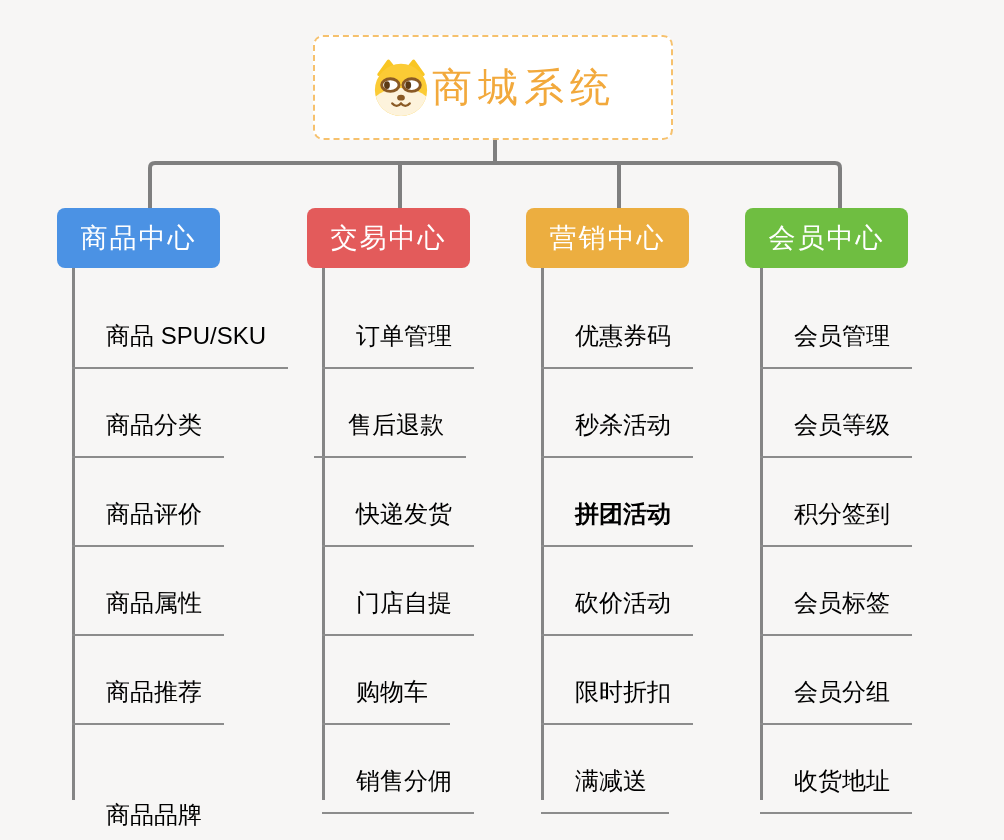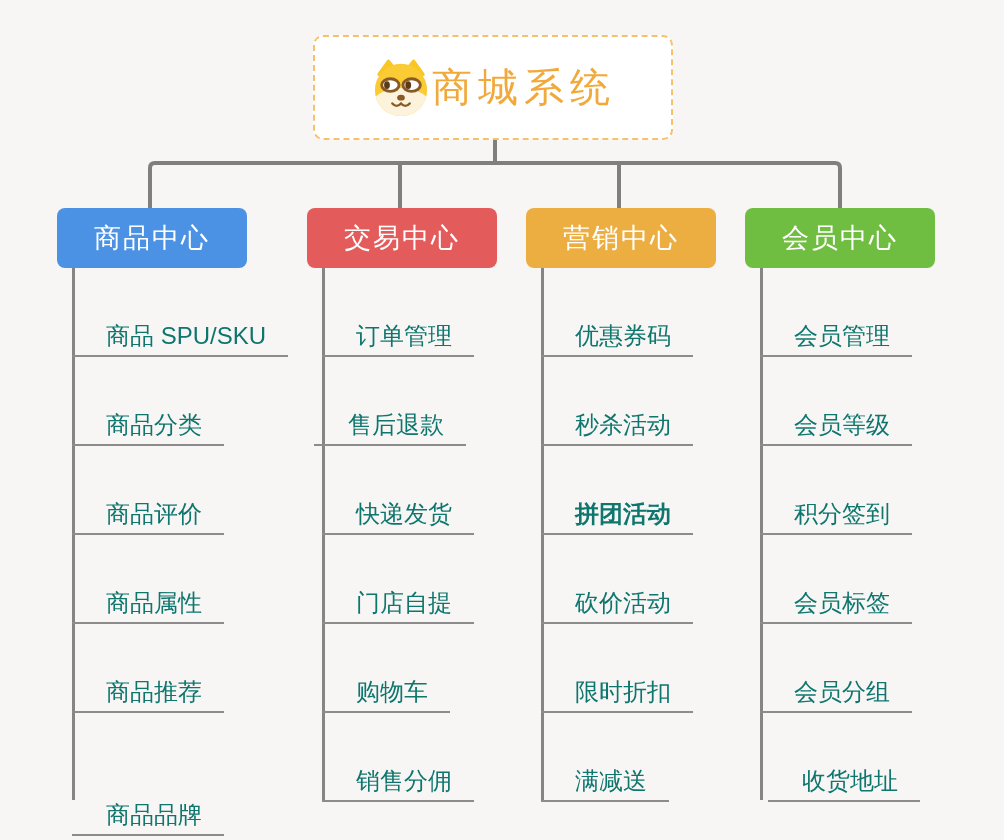--- a/index.html
+++ b/index.html
@@ -34,45 +34,45 @@
     color:#f2a93c;
     font-weight:500;
     white-space:nowrap;
   }
   .dog-icon{width:62px;height:58px;flex:0 0 auto;}
   
   .connector-svg{position:absolute;left:0;top:0;pointer-events:none;}
   
   .branch-node{
     position:absolute;
-    width:190px;height:60px;
+    width:163px;height:60px;
     border-radius:8px;
     display:flex;align-items:center;justify-content:center;
     cursor:pointer;
   }
   .branch-node span{
     color:#ffffff;
     font-size:27px;
     letter-spacing:2px;
     white-space:nowrap;
   }
   
   .branch-spine{
     position:absolute;
     width:3px;
     background:#858585;
   }
   .child-item{
     position:absolute;
     height:40px;
     line-height:42px;
-    padding:0 22px 0 34px;
+    padding:0 22px 12px 34px;
     border-bottom:2px solid #8c8c8c;
     font-size:24px;
-    color:#0f766e;
+    color:#000000;
     white-space:nowrap;
     cursor:pointer;
   }
 </style>
 </head>
 <body>
 
 <div class="canvas">
 
   <svg class="connector-svg" width="1004" height="840">
@@ -140,16 +140,16 @@
       <div class="child-item" style="left: 541px; top: 760px;">满减送</div>
       <div class="branch-node" style="left: 745px; top: 208px; background: rgb(111, 190, 65);">
         <span>会员中心</span>
       </div>
       <div class="branch-spine" style="left: 760px; top: 268px; height: 532px;"></div>
       <div class="child-item" style="left: 760px; top: 315px;">会员管理</div>
       <div class="child-item" style="left: 760px; top: 404px;">会员等级</div>
       <div class="child-item" style="left: 760px; top: 493px;">积分签到</div>
       <div class="child-item" style="left: 760px; top: 582px;">会员标签</div>
       <div class="child-item" style="left: 760px; top: 671px;">会员分组</div>
-      <div class="child-item" style="left: 760px; top: 760px; margin-left: 8px;">收货地址</div>
+      <div class="child-item" style="left: 760px; top: 760px;">收货地址</div>
     </div>
 
 </div>
 
 </body></html>

